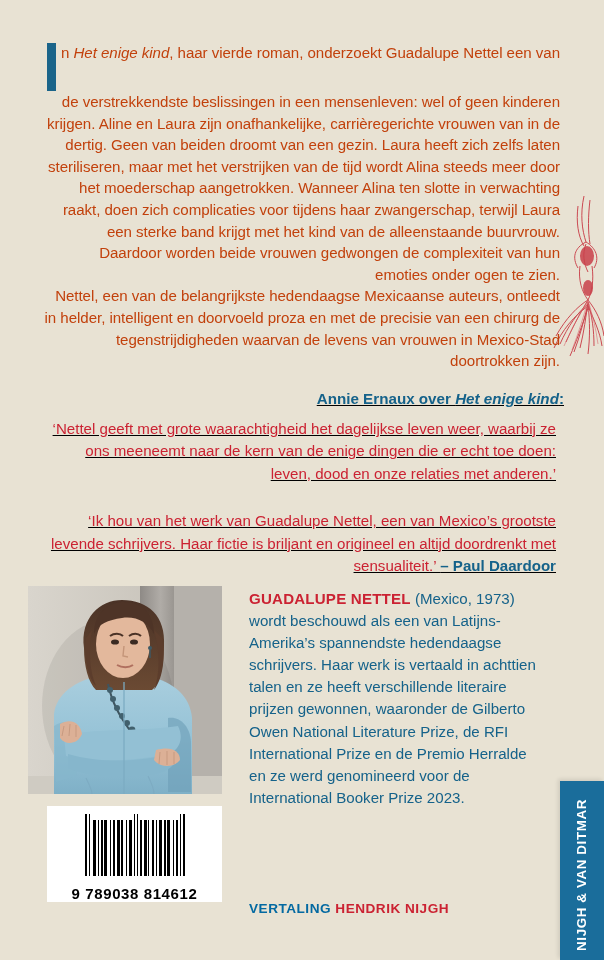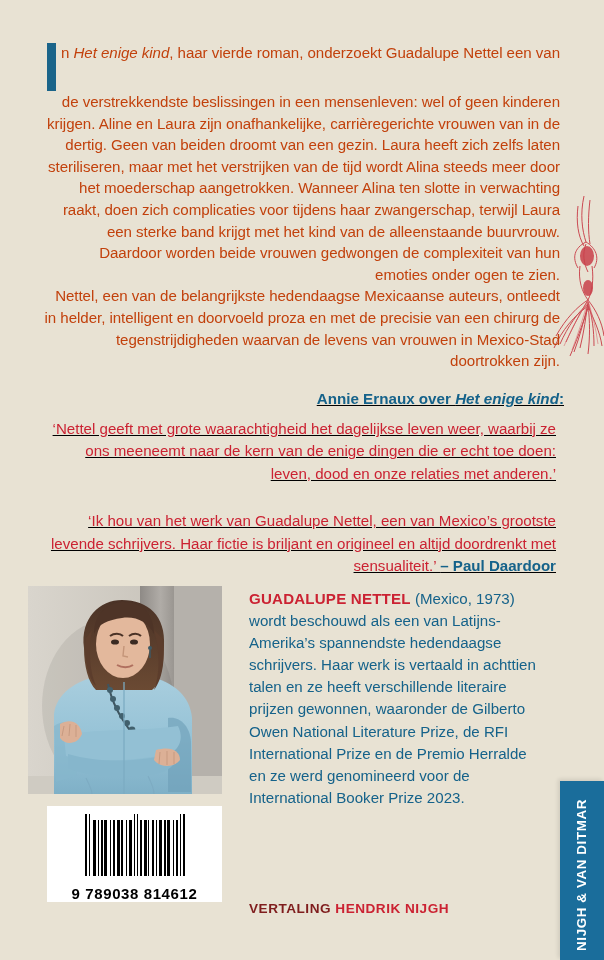--- a/index.html
+++ b/index.html
@@ -153,21 +153,21 @@
 
   
   .translator {
     position: absolute;
     left: 249px;
     top: 901px;
     font-size: 13.6px;
     font-weight: bold;
     letter-spacing: 0.5px;
   }
-  .translator .label { color: #7f1d1d; }
+  .translator .label { color: #0369a1; }
   .translator .value { color: #cb2232; }
 
   
   .publisher-block {
     position: absolute;
     right: 0;
     top: 781px;
     width: 44px;
     height: 179px;
     background: #1a6d9b;

